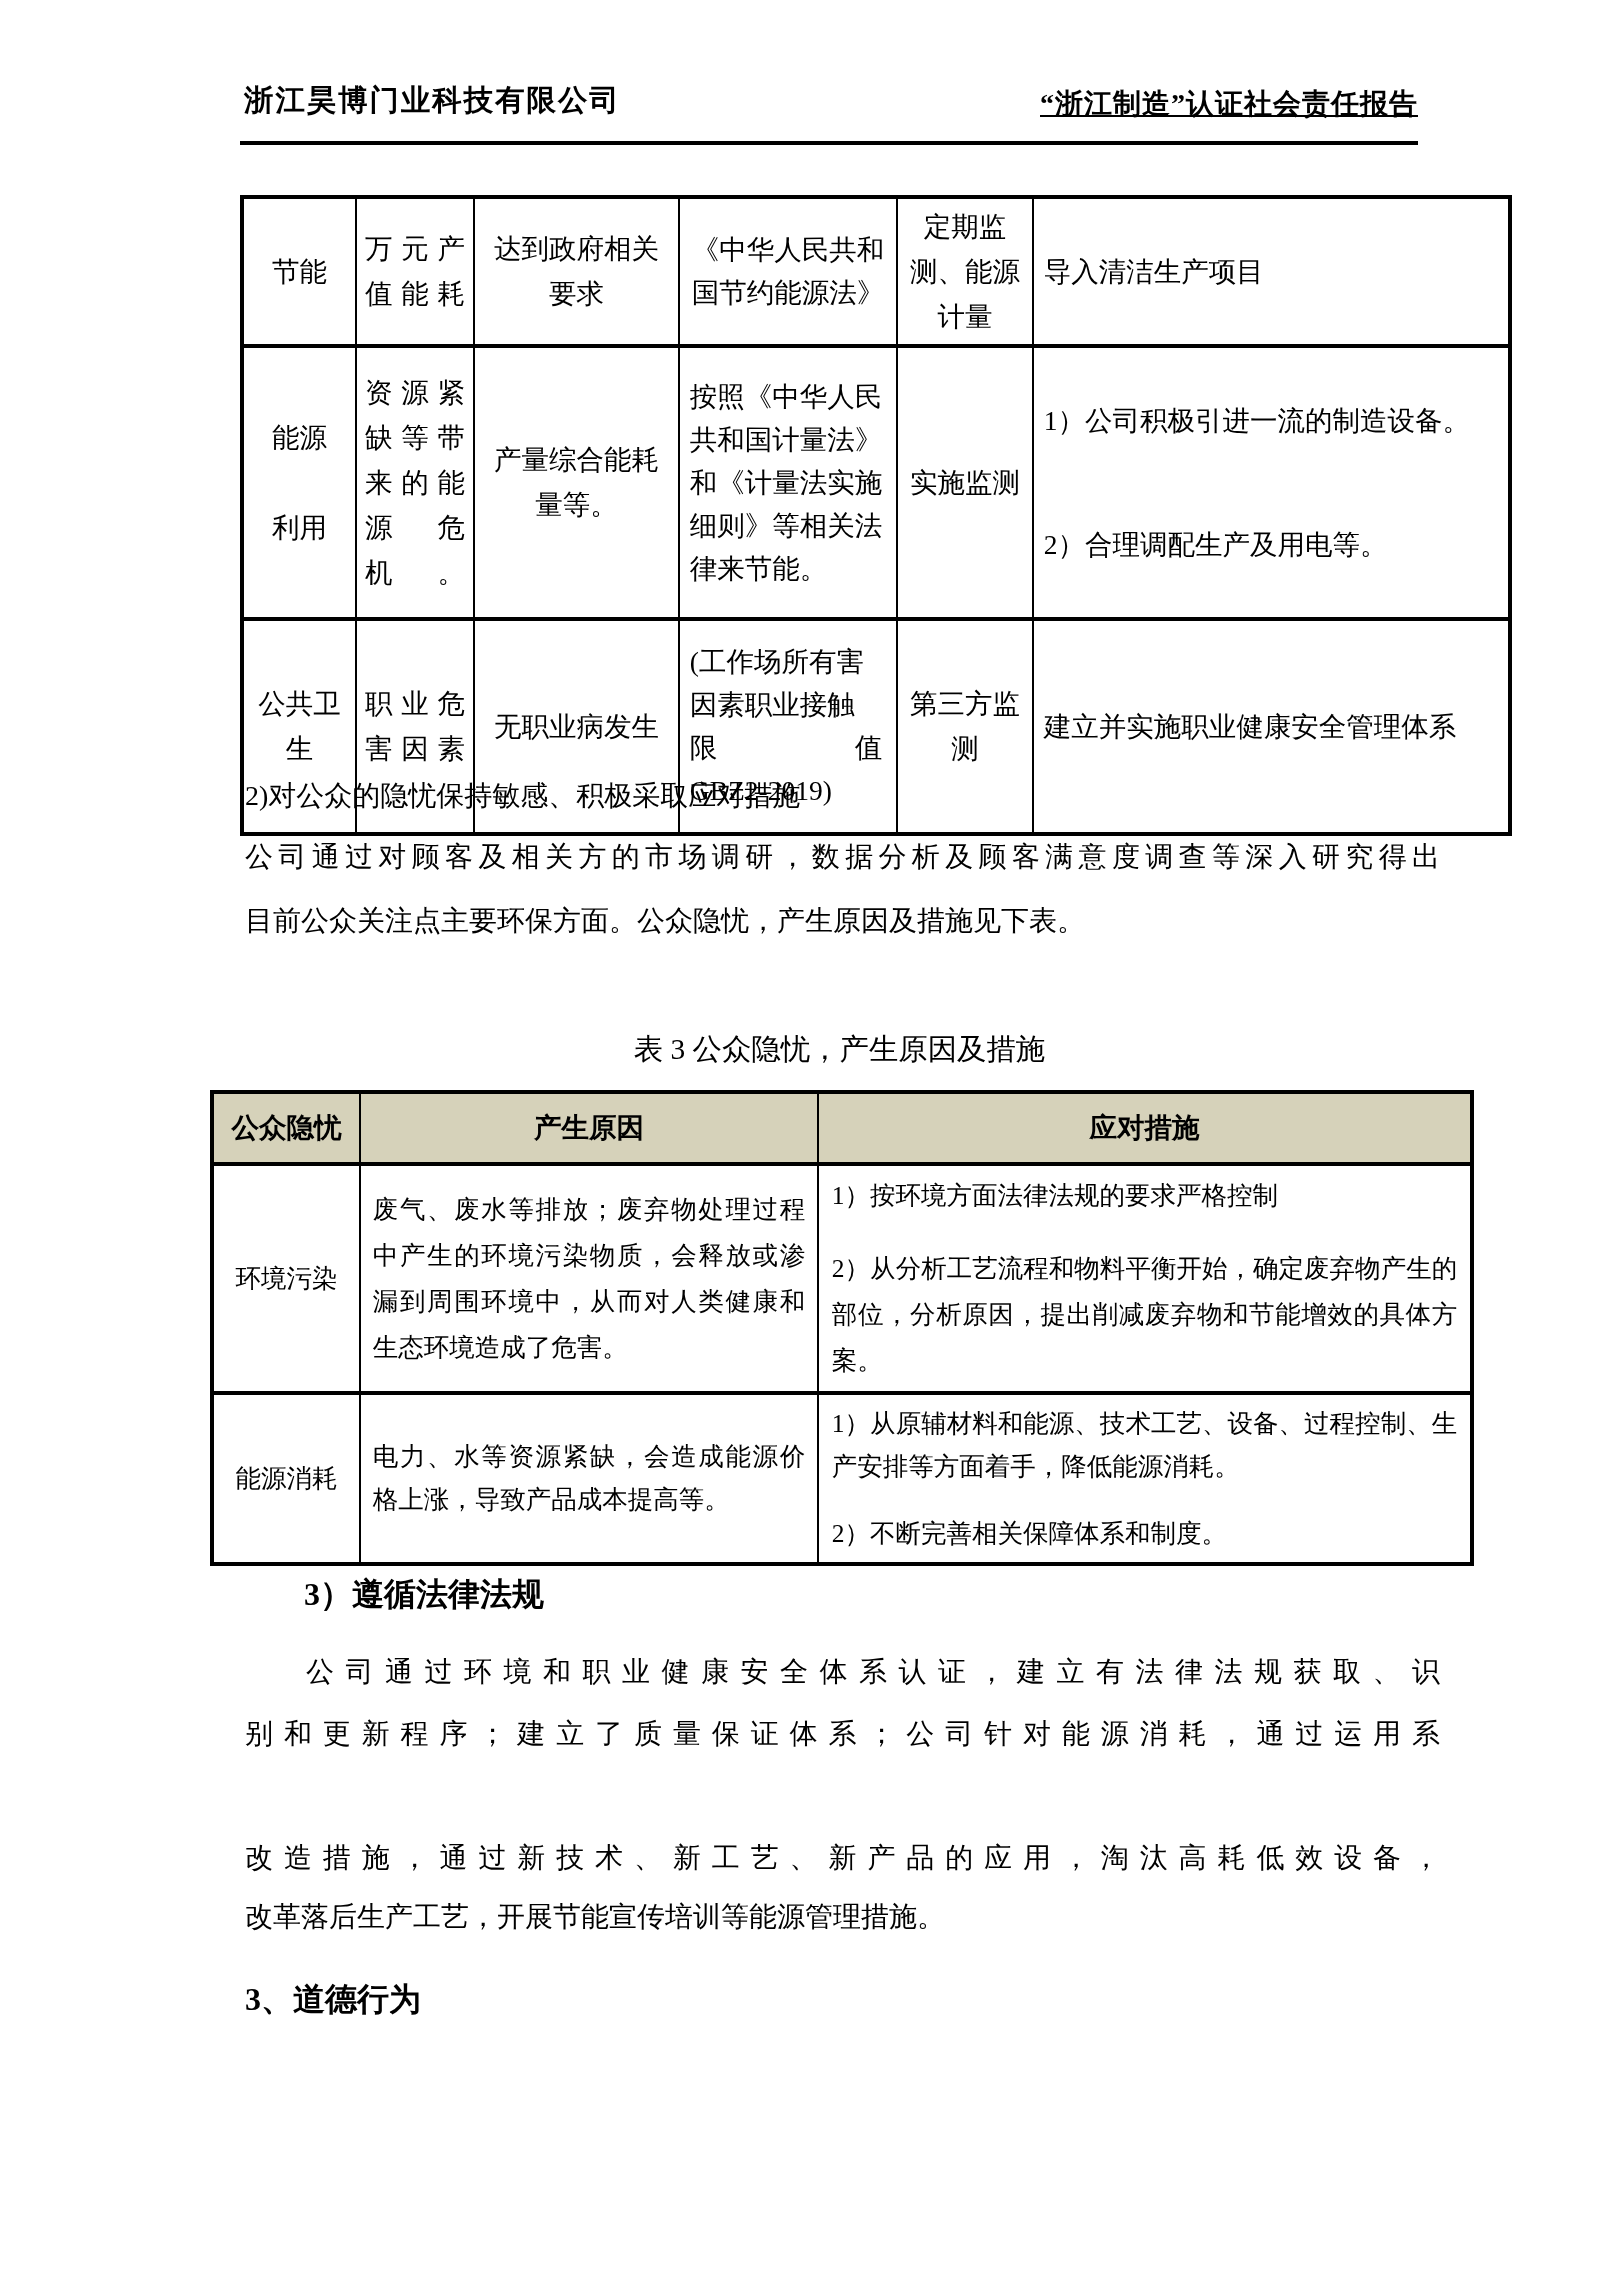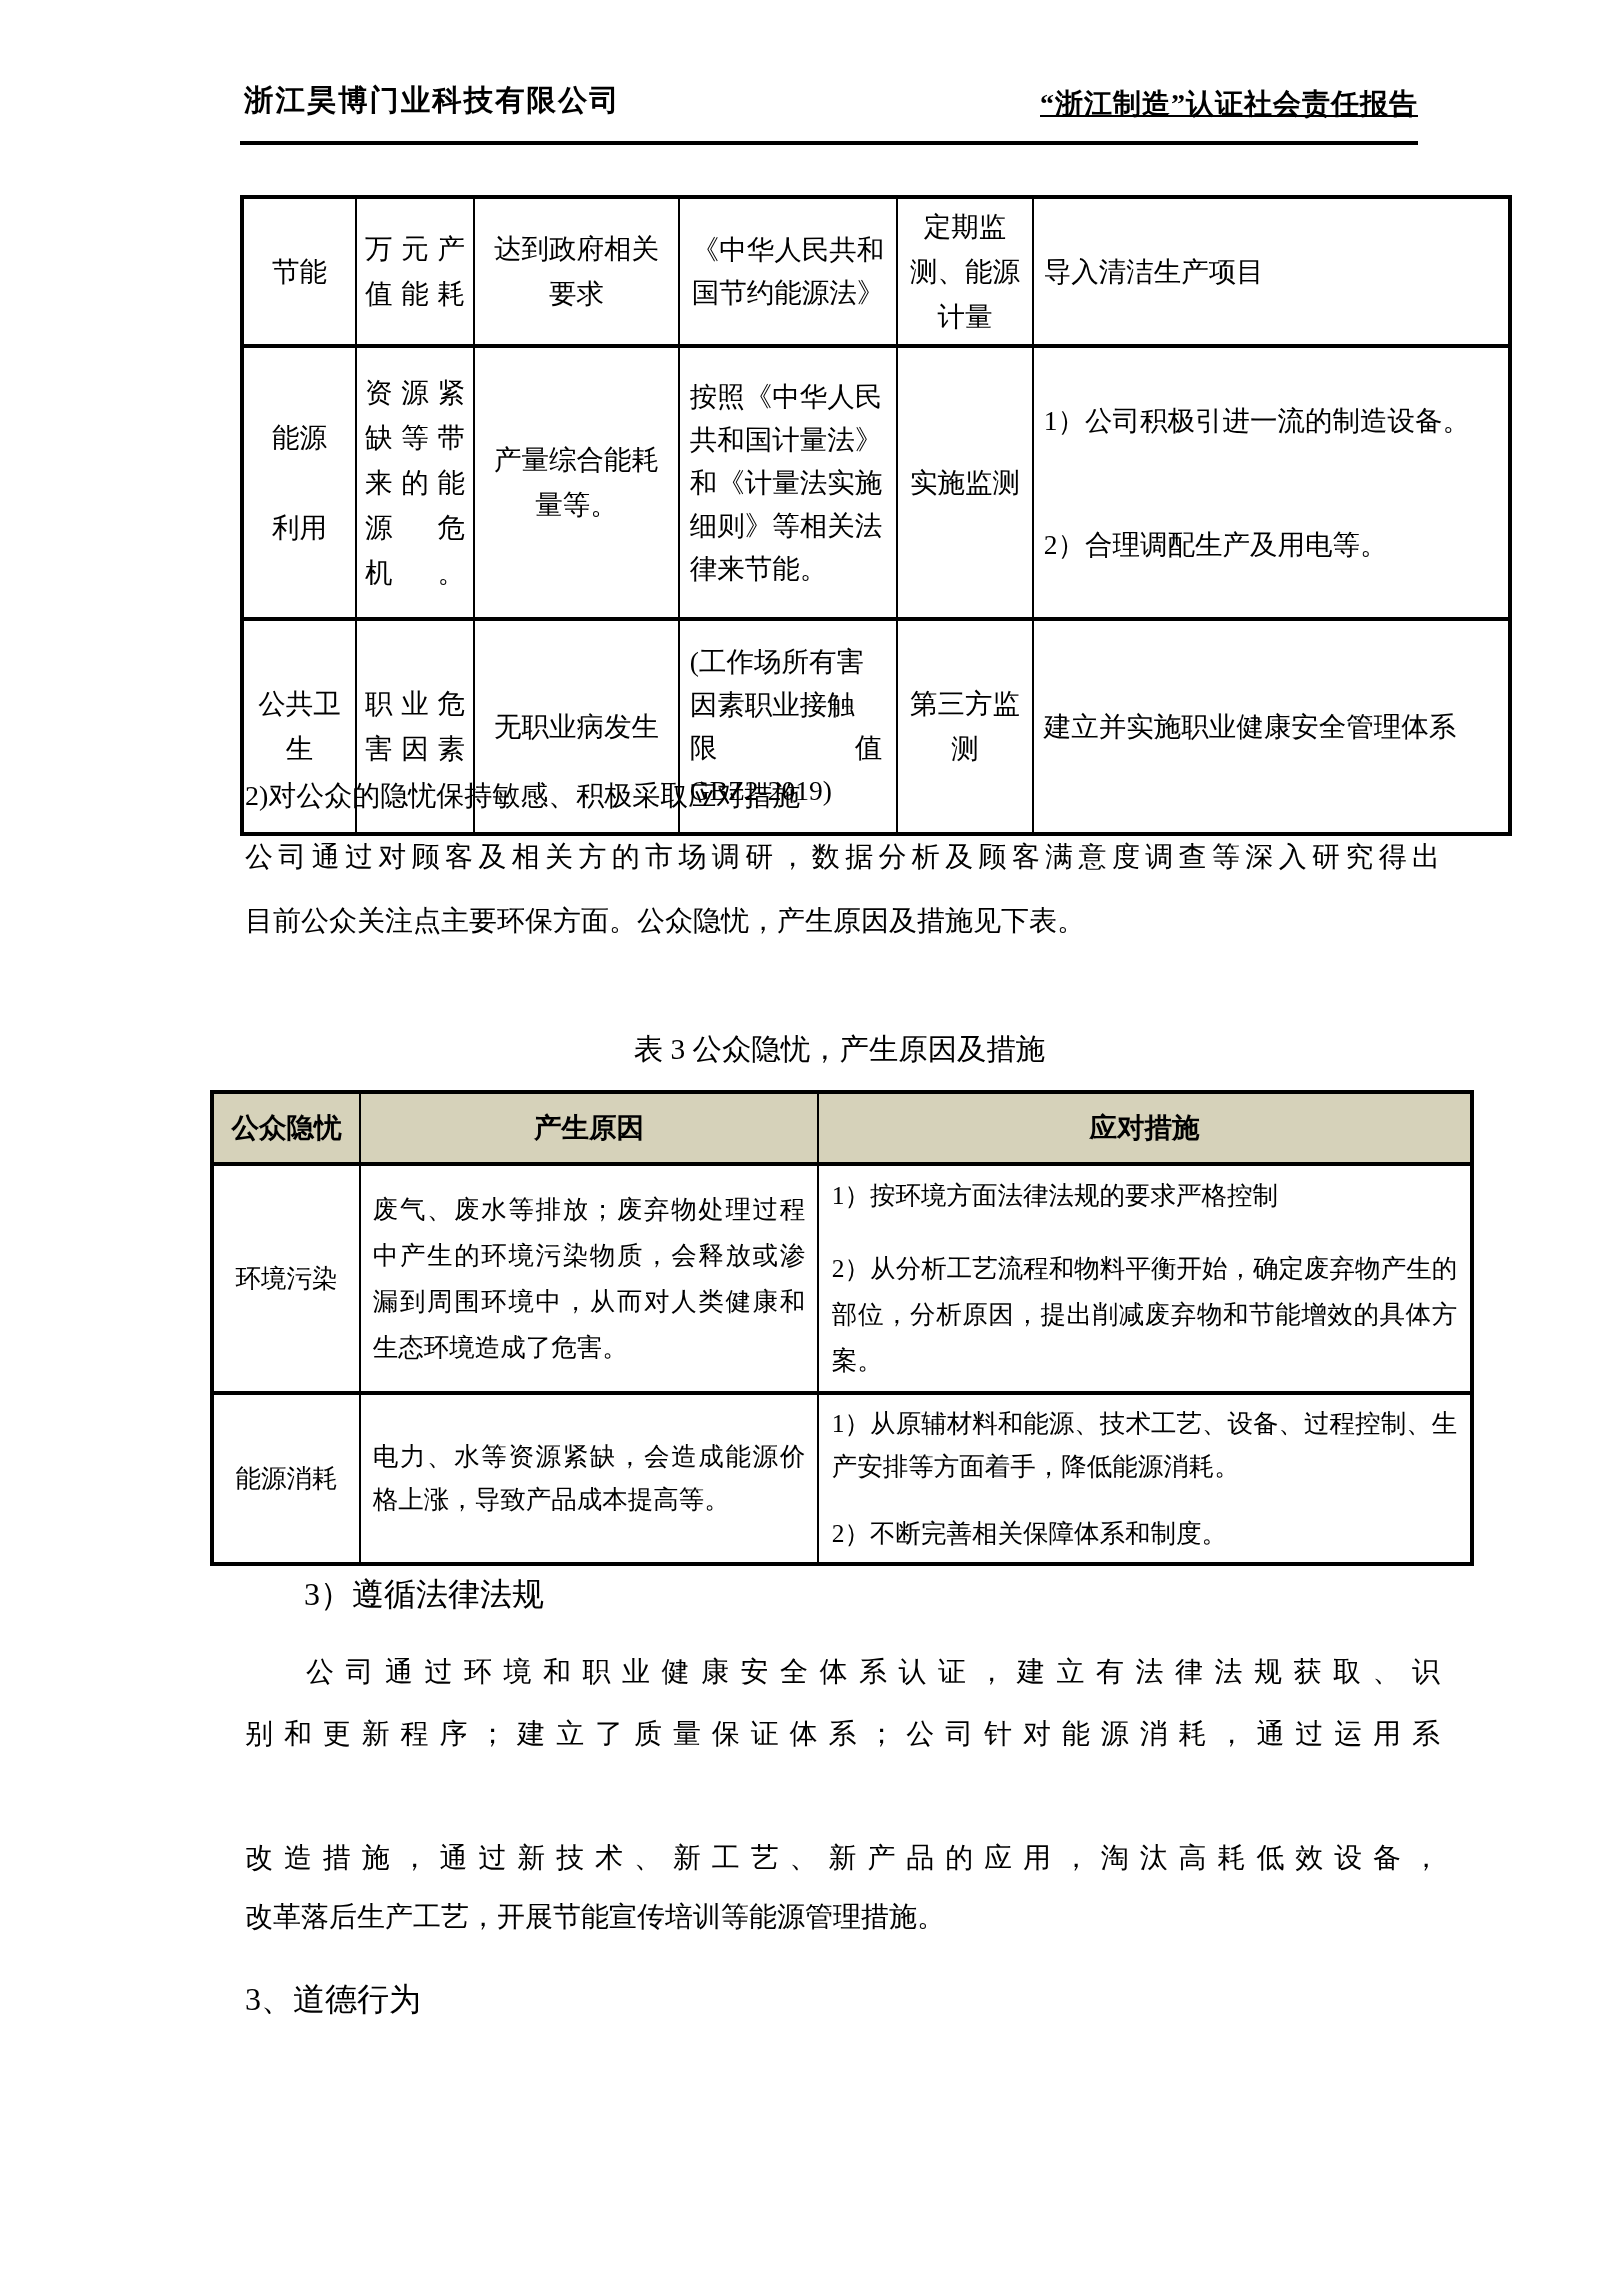--- a/index.html
+++ b/index.html
@@ -47,21 +47,21 @@
   .t3 td.meas { text-align:justify; text-justify:inter-character; padding:6.9px 12.8px; }
   .t3 td.meas .mi + .mi { margin-top:27.5px; }
   .t3 tr.r2 td { line-height:43px; }
   .t3 tr.r2 td.meas .mi + .mi { margin-top:23.6px; }
   
   .bodyline { position:absolute; left:245px; width:1195px; font-size:28px; line-height:38px; }
   .fill { text-align:justify; text-align-last:justify; -moz-text-align-last:justify;
           text-justify:inter-character; }
   .t3title { position:absolute; left:210px; top:1030px; width:1259px;
              text-align:center; font-size:29.4px; }
-  .h-sub { position:absolute; font-size:32px; font-weight:normal; white-space:nowrap; }
+  .h-sub { position:absolute; font-size:32px; font-weight:bold; white-space:nowrap; }
 </style>
 </head>
 <body>
 
 <div class="page">
 
   <div class="hdr-left">浙江昊博门业科技有限公司</div>
   <div class="hdr-right">“浙江制造”认证社会责任报告</div>
   <div class="hdr-rule"></div>
 

